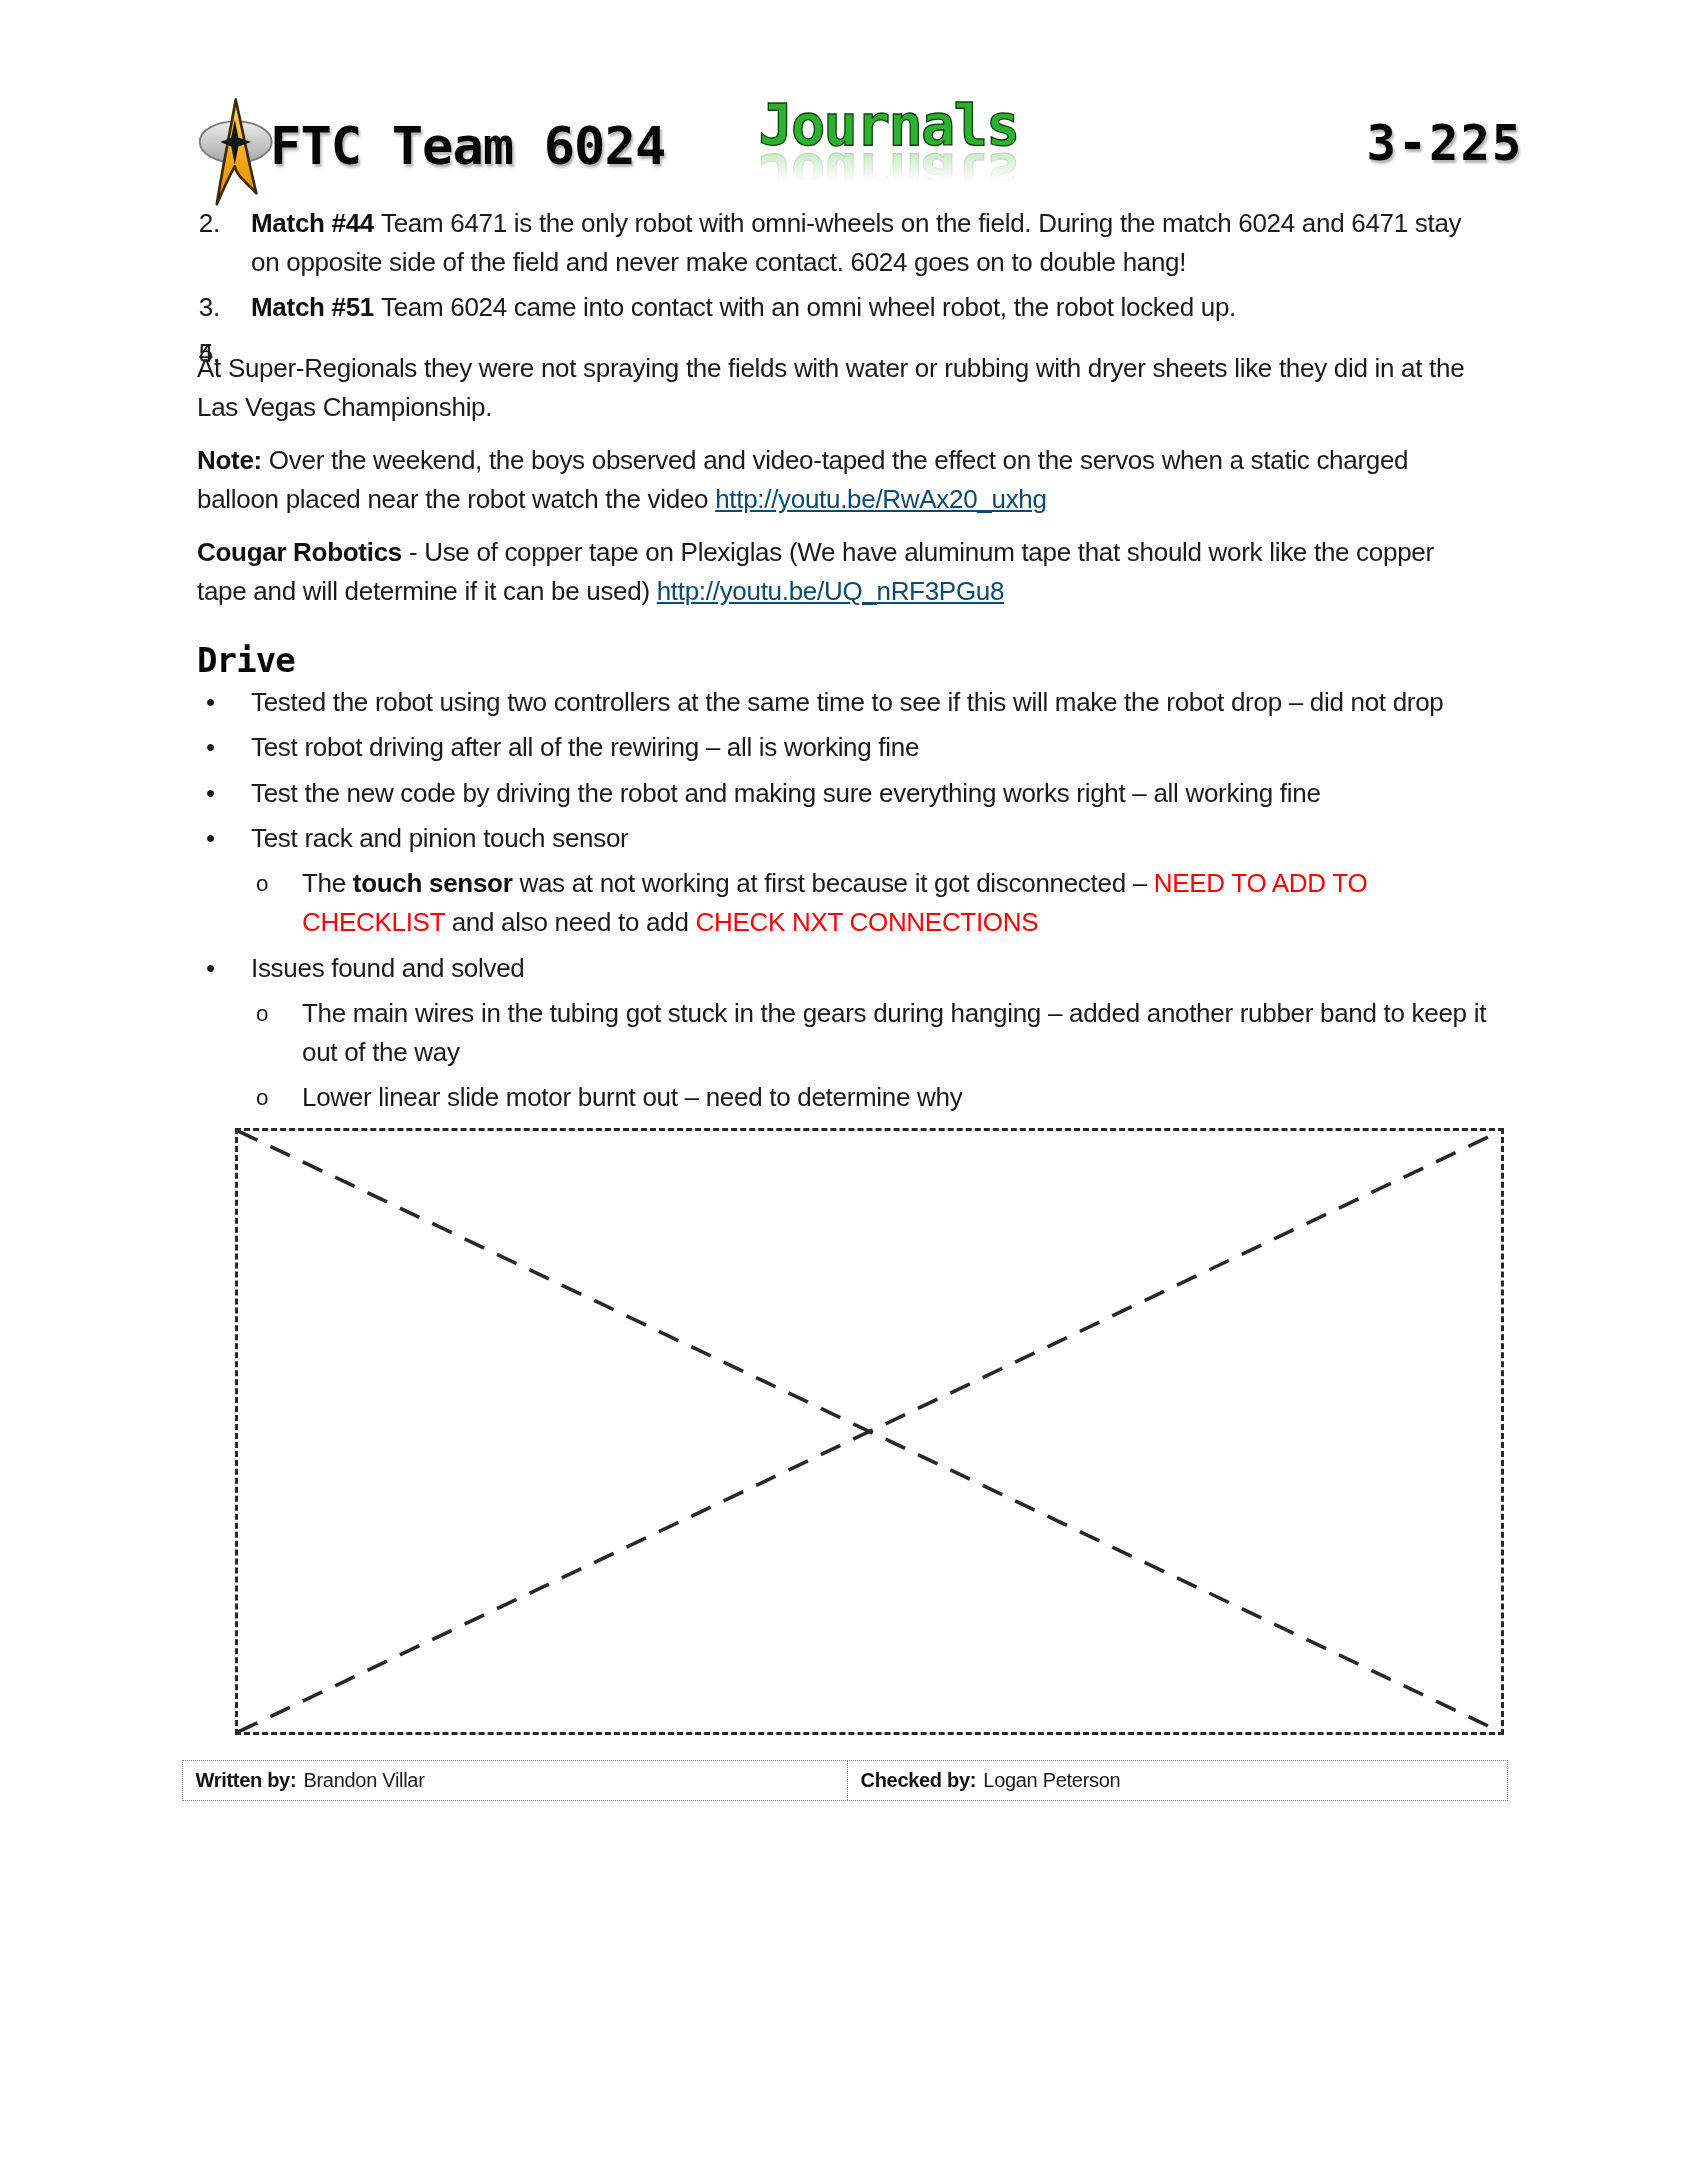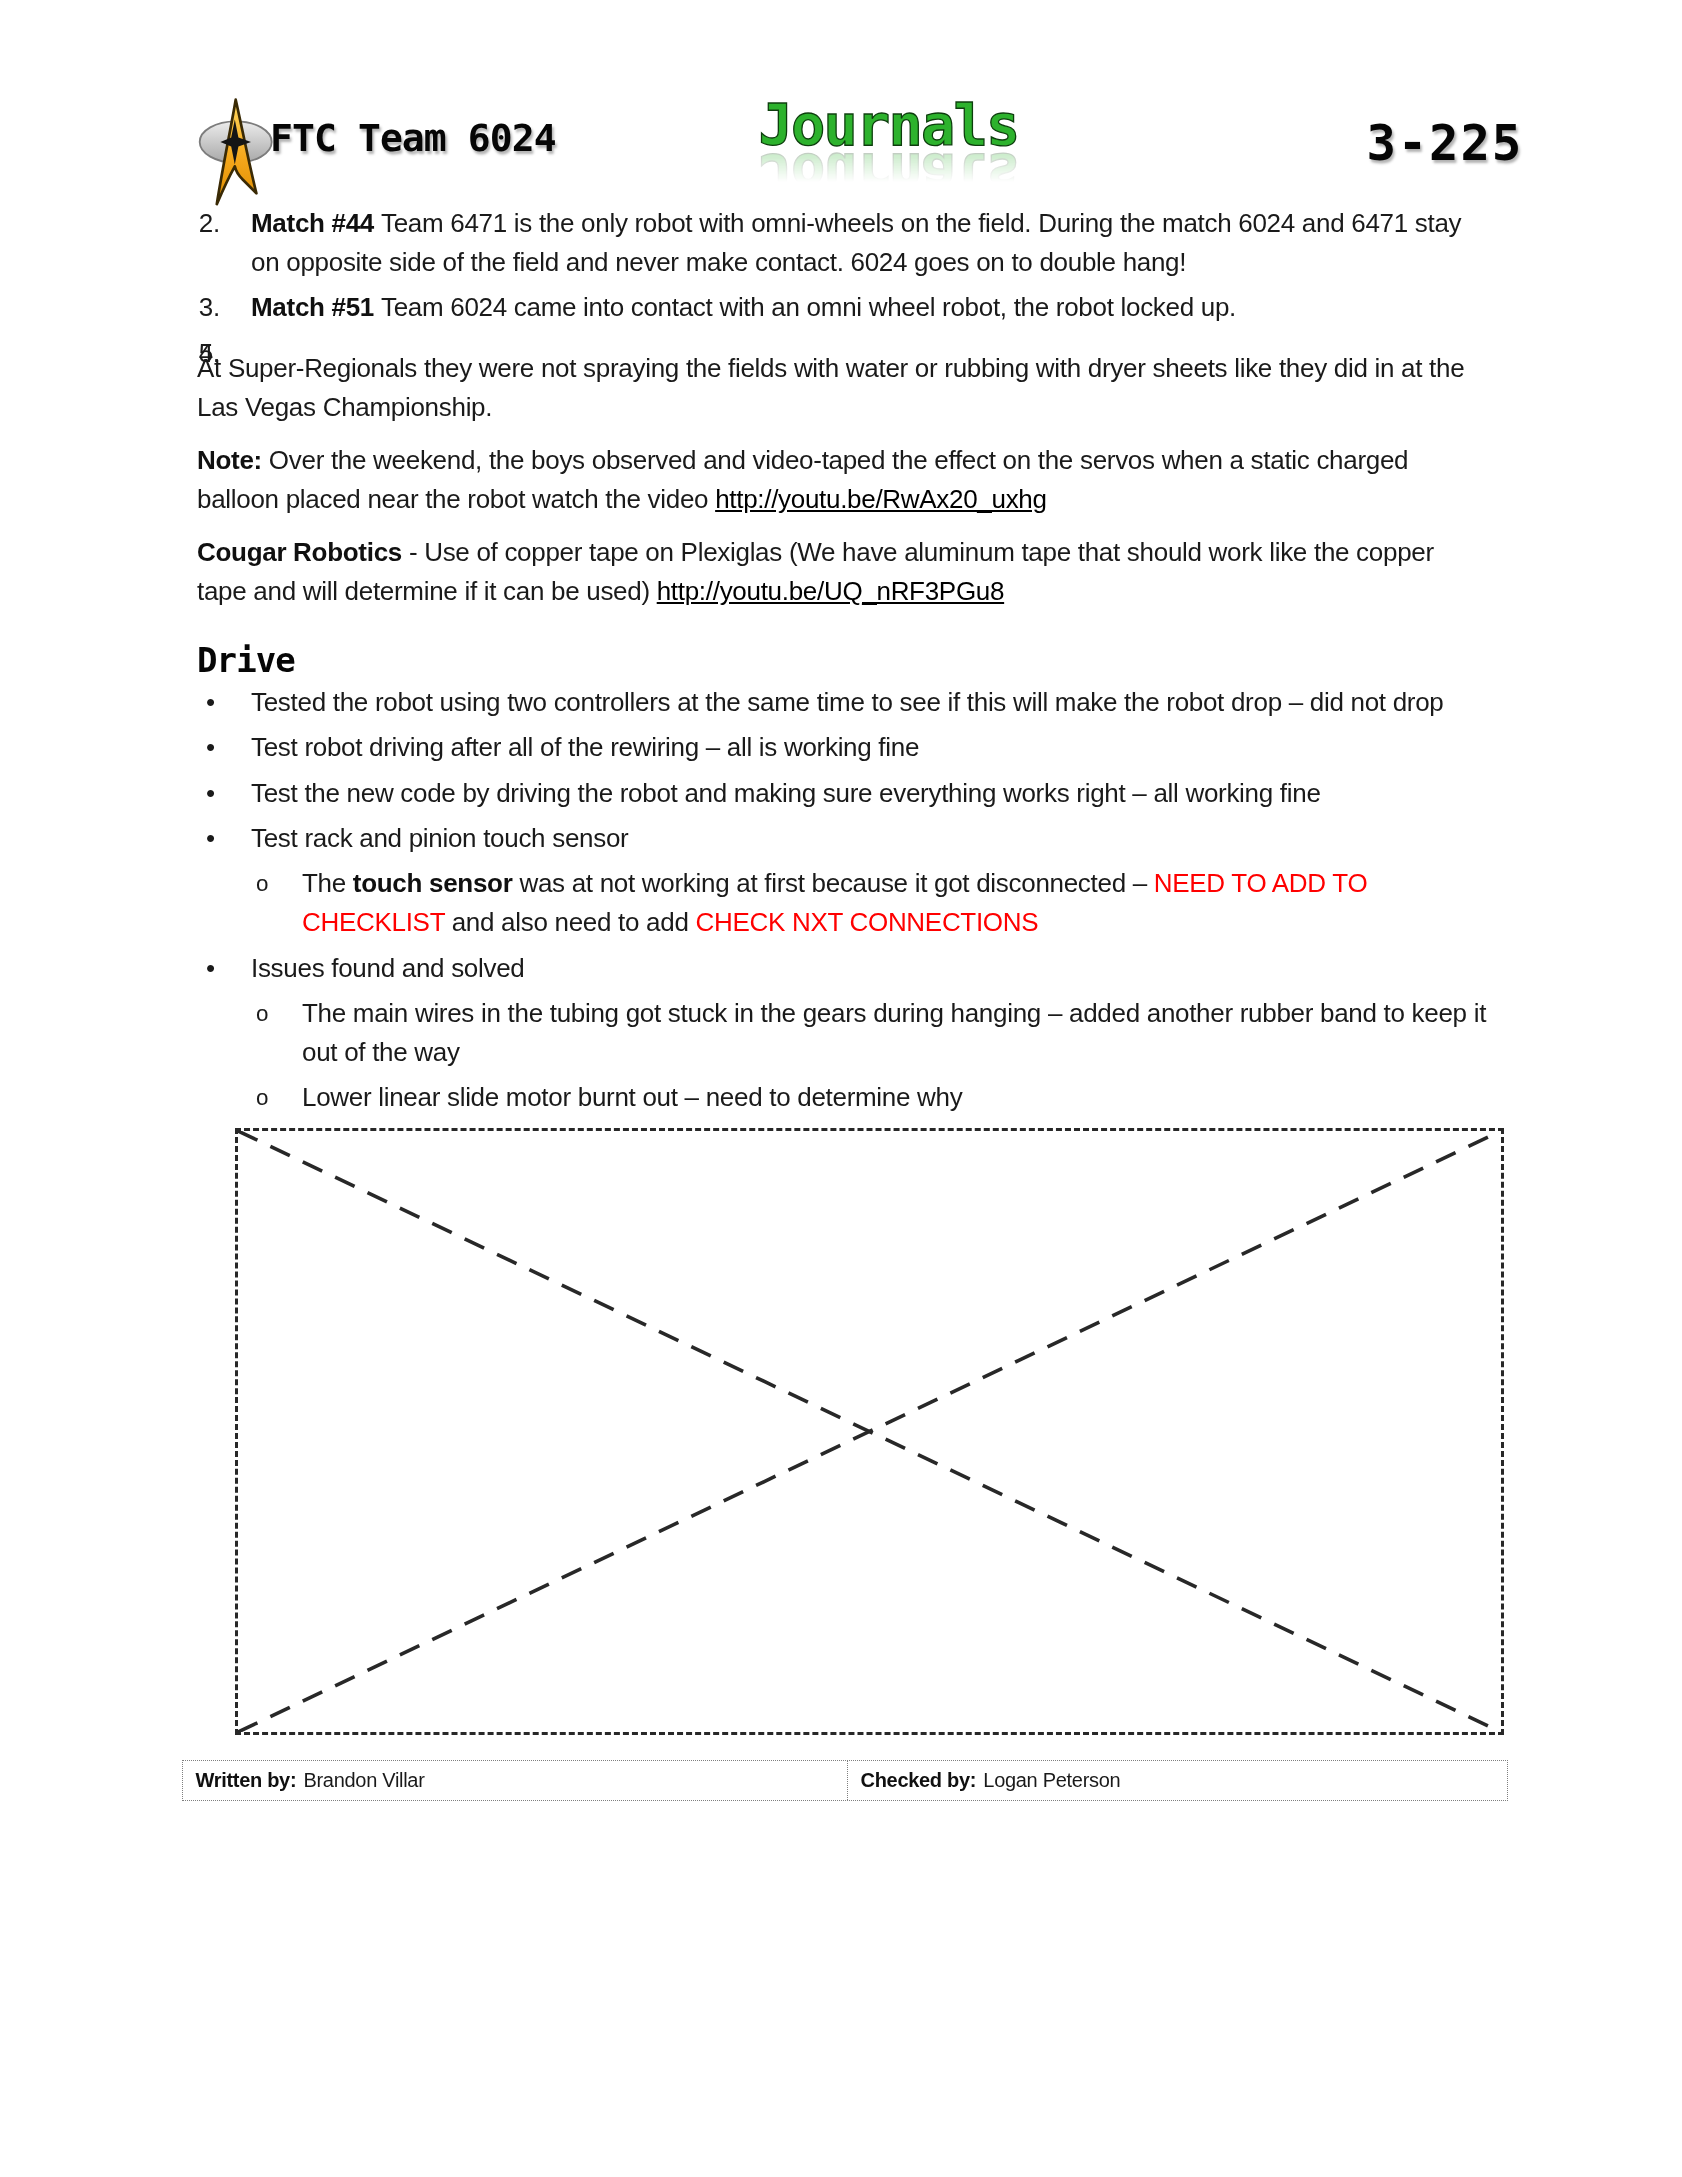--- a/index.html
+++ b/index.html
@@ -10,21 +10,21 @@
     background:#ffffff;
     font-family:"Liberation Sans",sans-serif;
     color:#1a1a1a;
     overflow:hidden;
   }
   
   .hdr-logo{position:absolute;left:188px;top:92px;width:90px;height:118px;}
   .team-name{
     position:absolute;left:270px;top:116px;
     font-family:"DejaVu Sans Mono",monospace;font-weight:700;
-    font-size:38px;letter-spacing:-0.9px;color:#060606;
+    font-size:52px;letter-spacing:-0.9px;color:#060606;
     text-shadow:1.8px 2.7px 2.7px rgba(0,0,0,0.30);
     white-space:nowrap;
   }
   .journals-wrap{
     position:absolute;left:calc(50% + 47px);top:97px;
     transform:translateX(-50%);text-align:left;line-height:1;
   }
   .journals-main{
     font-family:"DejaVu Sans Mono",monospace;font-weight:700;
     font-size:57px;letter-spacing:-1.8px;color:#2db22d;
@@ -60,21 +60,21 @@
   .sub .marker{left:59px;font-size:22.4px;}
   .para{margin-bottom:14.3px;}
   .numbered + .para{margin-top:21.5px;}
   .heading{
     margin-top:29px;margin-bottom:1.8px;
     font-family:"DejaVu Sans Mono",monospace;font-weight:700;
     font-size:34px;letter-spacing:-0.9px;color:#060606;line-height:41px;
   }
   .run-bold{font-weight:700;color:#101010;}
   .run-red{color:#ff0000;}
-  a.run-link{color:#000000;text-decoration:underline;cursor:pointer;}
+  a.run-link{color:#0c4a6e;text-decoration:underline;cursor:pointer;}
   
   .img-placeholder{
     box-sizing:border-box;
     margin:10.7px 0 0 38px;
     width:1269px;height:607px;
     border:3.6px dashed #282828;
     position:relative;
   }
   .img-placeholder svg{position:absolute;left:0;top:0;width:100%;height:100%;}
   

